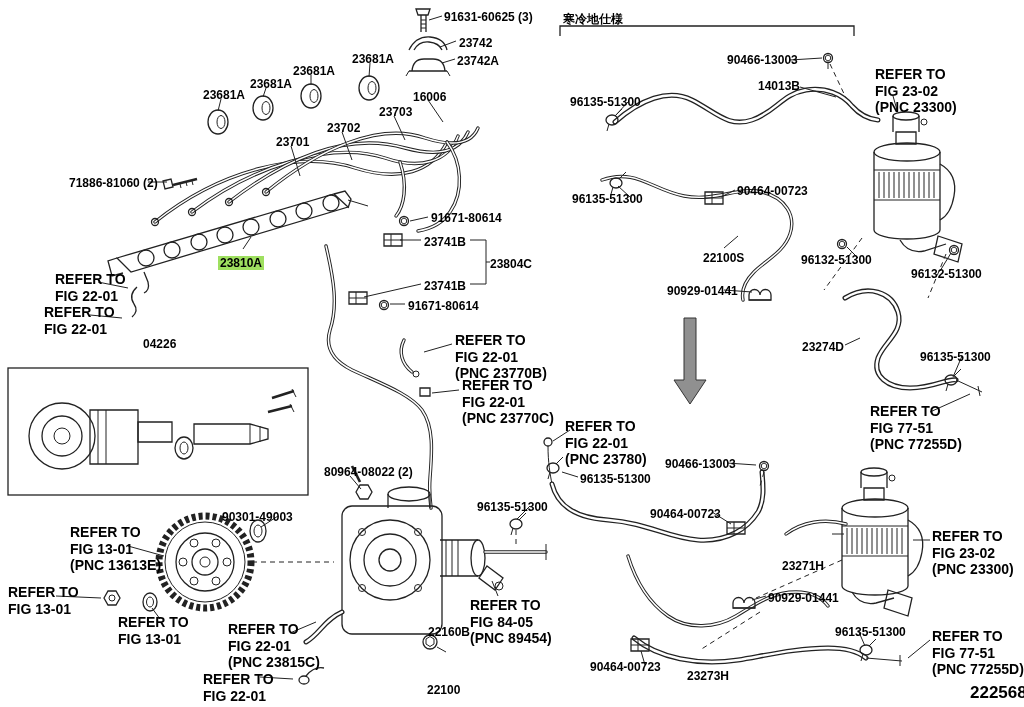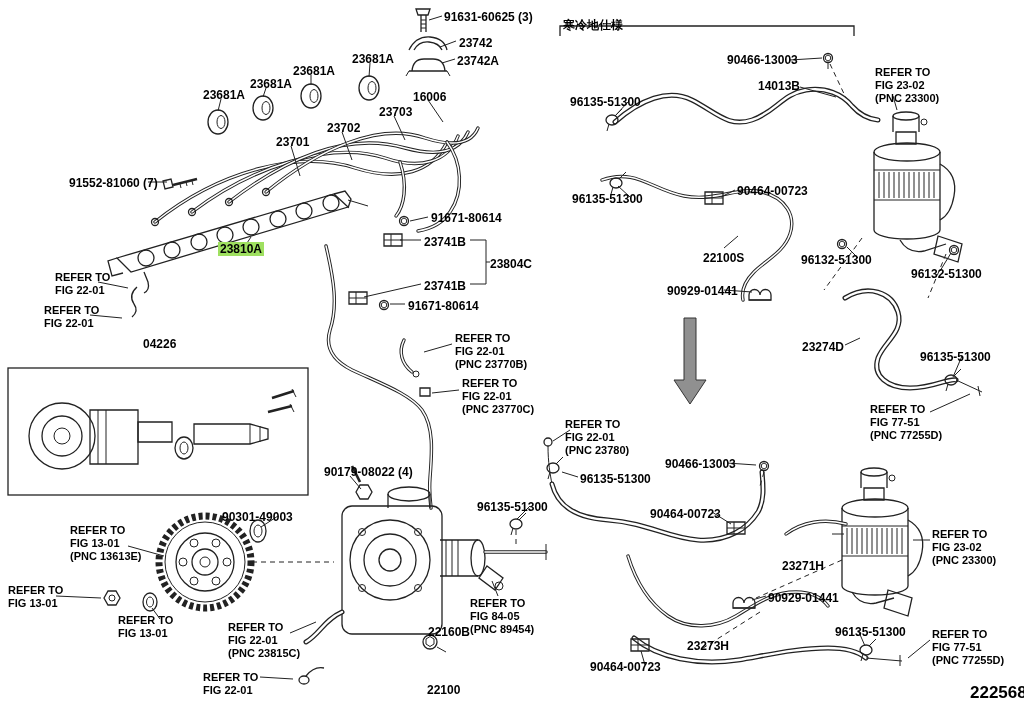--- a/index.html
+++ b/index.html
@@ -9,21 +9,21 @@
   .ln{fill:none;stroke:#222;stroke-width:1.3;}
   .lnT{fill:none;stroke:#222;stroke-width:1;}
   .thick{fill:none;stroke:#222;stroke-width:2.6;}
   .dash{fill:none;stroke:#222;stroke-width:1;stroke-dasharray:5 4;}
   .pO{fill:none;stroke:#222;stroke-width:3.4;stroke-linecap:round;}
   .pI{fill:none;stroke:#fff;stroke-width:1.5;stroke-linecap:round;}
   .hO{fill:none;stroke:#222;stroke-width:5;stroke-linecap:round;}
   .hI{fill:none;stroke:#fff;stroke-width:2.4;stroke-linecap:round;}
   .lbl{position:absolute;font-size:12px;font-weight:bold;color:#000;
        white-space:pre-line;line-height:1.18;}
-  .note{font-size:11px;}
+  .note{font-size:14px;}
   .hl{background:var(--hl,#9fe060);padding:0 2px;}
   .section-lbl{font-size:12px;}
   .footer-num{font-size:17px;}
 </style>
 </head>
 <body>
 
 <div class="canvas">
 
 <svg class="art" width="1024" height="707" viewBox="0 0 1024 707">
@@ -260,39 +260,39 @@
   <div class="lbl" style="left:459px;top:36px">23742</div>
   <div class="lbl" style="left:457px;top:54px">23742A</div>
   <div class="lbl" style="left:352px;top:52px">23681A</div>
   <div class="lbl" style="left:293px;top:64px">23681A</div>
   <div class="lbl" style="left:250px;top:77px">23681A</div>
   <div class="lbl" style="left:203px;top:88px">23681A</div>
   <div class="lbl" style="left:413px;top:90px">16006</div>
   <div class="lbl" style="left:379px;top:105px">23703</div>
   <div class="lbl" style="left:327px;top:121px">23702</div>
   <div class="lbl" style="left:276px;top:135px">23701</div>
-  <div class="lbl" style="left:69px;top:176px">91552-81060 (7)</div>
+  <div class="lbl" style="left:69px;top:176px">71886-81060 (2)</div>
   <div class="lbl" style="left:431px;top:211px">91671-80614</div>
   <div class="lbl" style="left:424px;top:235px">23741B</div>
   <div class="lbl" style="left:490px;top:257px">23804C</div>
   <div class="lbl" style="left:424px;top:279px">23741B</div>
   <div class="lbl" style="left:408px;top:299px">91671-80614</div>
-  <div class="lbl hl" style="left:218px;top:242px">23810A</div>
+  <div class="lbl hl" style="left:218px;top:256px">23810A</div>
   <div class="lbl note" style="left:55px;top:271px">REFER TO
 FIG 22-01</div>
   <div class="lbl note" style="left:44px;top:304px">REFER TO
 FIG 22-01</div>
   <div class="lbl" style="left:143px;top:337px">04226</div>
   <div class="lbl note" style="left:455px;top:332px">REFER TO
 FIG 22-01
 (PNC 23770B)</div>
   <div class="lbl note" style="left:462px;top:377px">REFER TO
 FIG 22-01
 (PNC 23770C)</div>
-  <div class="lbl" style="left:324px;top:465px">90179-08022 (4)</div>
+  <div class="lbl" style="left:324px;top:465px">80964-08022 (2)</div>
   <div class="lbl" style="left:222px;top:510px">90301-49003</div>
   <div class="lbl note" style="left:70px;top:524px">REFER TO
 FIG 13-01
 (PNC 13613E)</div>
   <div class="lbl note" style="left:8px;top:584px">REFER TO
 FIG 13-01</div>
   <div class="lbl note" style="left:118px;top:614px">REFER TO
 FIG 13-01</div>
   <div class="lbl" style="left:477px;top:500px">96135-51300</div>
   <div class="lbl note" style="left:470px;top:597px">REFER TO
@@ -331,19 +331,19 @@
   <div class="lbl" style="left:782px;top:559px">23271H</div>
   <div class="lbl note" style="left:932px;top:528px">REFER TO
 FIG 23-02
 (PNC 23300)</div>
   <div class="lbl" style="left:768px;top:591px">90929-01441</div>
   <div class="lbl" style="left:835px;top:625px">96135-51300</div>
   <div class="lbl note" style="left:932px;top:628px">REFER TO
 FIG 77-51
 (PNC 77255D)</div>
   <div class="lbl" style="left:590px;top:660px">90464-00723</div>
-  <div class="lbl" style="left:687px;top:639px">23273H</div>
-
-  <div class="lbl section-lbl" style="left:563px;top:18px">寒冷地仕様</div>
+  <div class="lbl" style="left:687px;top:669px">23273H</div>
+
+  <div class="lbl section-lbl" style="left:563px;top:12px">寒冷地仕様</div>
   <div class="lbl footer-num" style="left:970px;top:683px">222568</div>
 </div>
 
 </div>
 
 </body></html>

